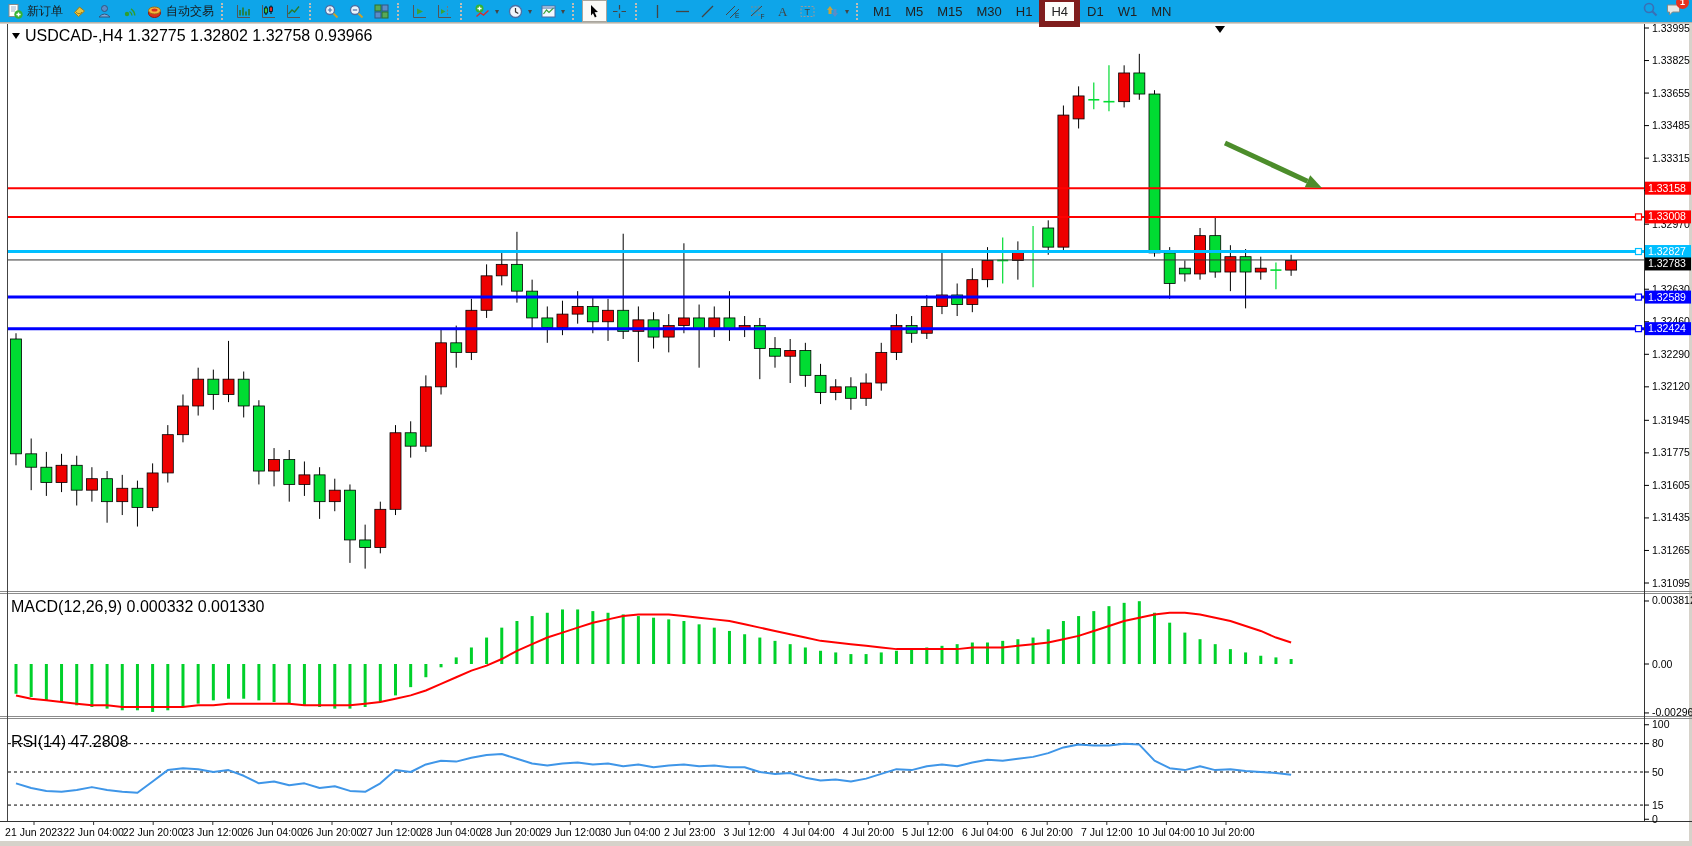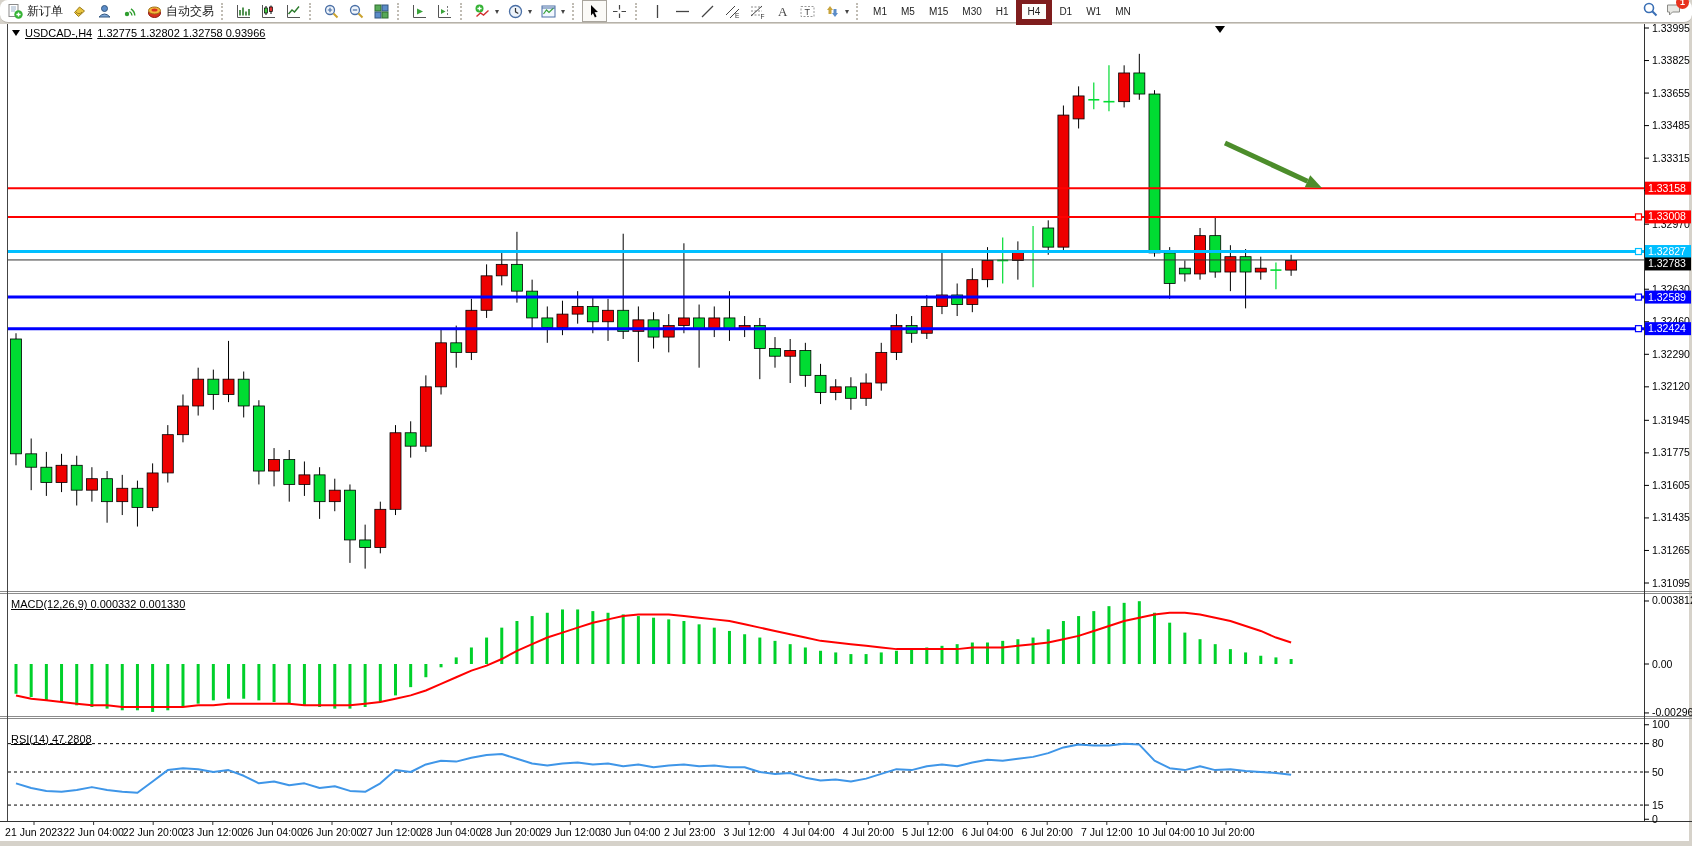--- a/index.html
+++ b/index.html
@@ -1,35 +1,35 @@
 <!DOCTYPE html>
 <html><head>
 <meta charset="utf-8">
 <style>
   html,body{margin:0;padding:0;width:1692px;height:846px;background:#d6d2ca;overflow:hidden;
     font-family:"Liberation Sans","DejaVu Sans",sans-serif;}
   #stage{position:relative;width:1692px;height:846px;}
   
-  #toolbar{position:absolute;left:0;top:0;width:1692px;height:23px;background:#ffffff;
-    border-bottom:1px solid #b6b2aa;display:flex;align-items:center;padding-left:3px;box-sizing:border-box;z-index:5;border-radius:8px;}
+  #toolbar{position:absolute;left:0;top:0;width:1692px;height:23px;background:#0ea5e9;
+    border-bottom:1px solid #b6b2aa;display:flex;align-items:center;padding-left:3px;box-sizing:border-box;z-index:5;}
   .tbtn{height:20px;display:flex;align-items:center;gap:3px;padding:0 3px;font-size:12px;color:#1a1a1a;
     border:1px solid transparent;white-space:nowrap;}
   .tbtn.pressed{border:1px solid #a9a59d;background:#fbfaf7;}
   .tbtn svg{display:block;}
   .caret{font-size:8px;color:#444;margin-left:1px;}
   .sep{width:4px;height:17px;border-left:2px dotted #c0bcb4;margin:0 4px 0 3px;}
-  .tf{font-size:10px;color:#222;padding:2px 6px;border:1px solid transparent;}
+  .tf{font-size:13px;color:#222;padding:2px 6px;border:1px solid transparent;}
   .tf.active{border:6px solid #7f1d1d;background:#fdfdfb;}
   #tb-right{margin-left:auto;display:flex;align-items:center;gap:6px;padding-right:10px;}
   .badge{position:absolute;top:-5px;right:-7px;background:#e8321e;color:#fff;font-size:9px;font-weight:bold;
     border-radius:8px;min-width:13px;height:13px;line-height:13px;text-align:center;}
   .chat-wrap{position:relative;}
   
   #chart-svg{position:absolute;left:0;top:0;z-index:1;}
-  .ovl{position:absolute;z-index:3;font-size:11px;color:#000;white-space:nowrap;text-decoration:underline;}
+  .ovl{position:absolute;z-index:3;font-size:16px;color:#000;white-space:nowrap;}
   #chart-title{left:12px;top:27px;display:flex;align-items:center;gap:5px;}
   .tri-down{width:0;height:0;border-left:4px solid transparent;border-right:4px solid transparent;
     border-top:6px solid #000;display:inline-block;}
   #macd-label{left:11px;top:598px;}
   #rsi-label{left:11px;top:733px;}
 </style>
 </head>
 <body>
 
 <div id="stage">

